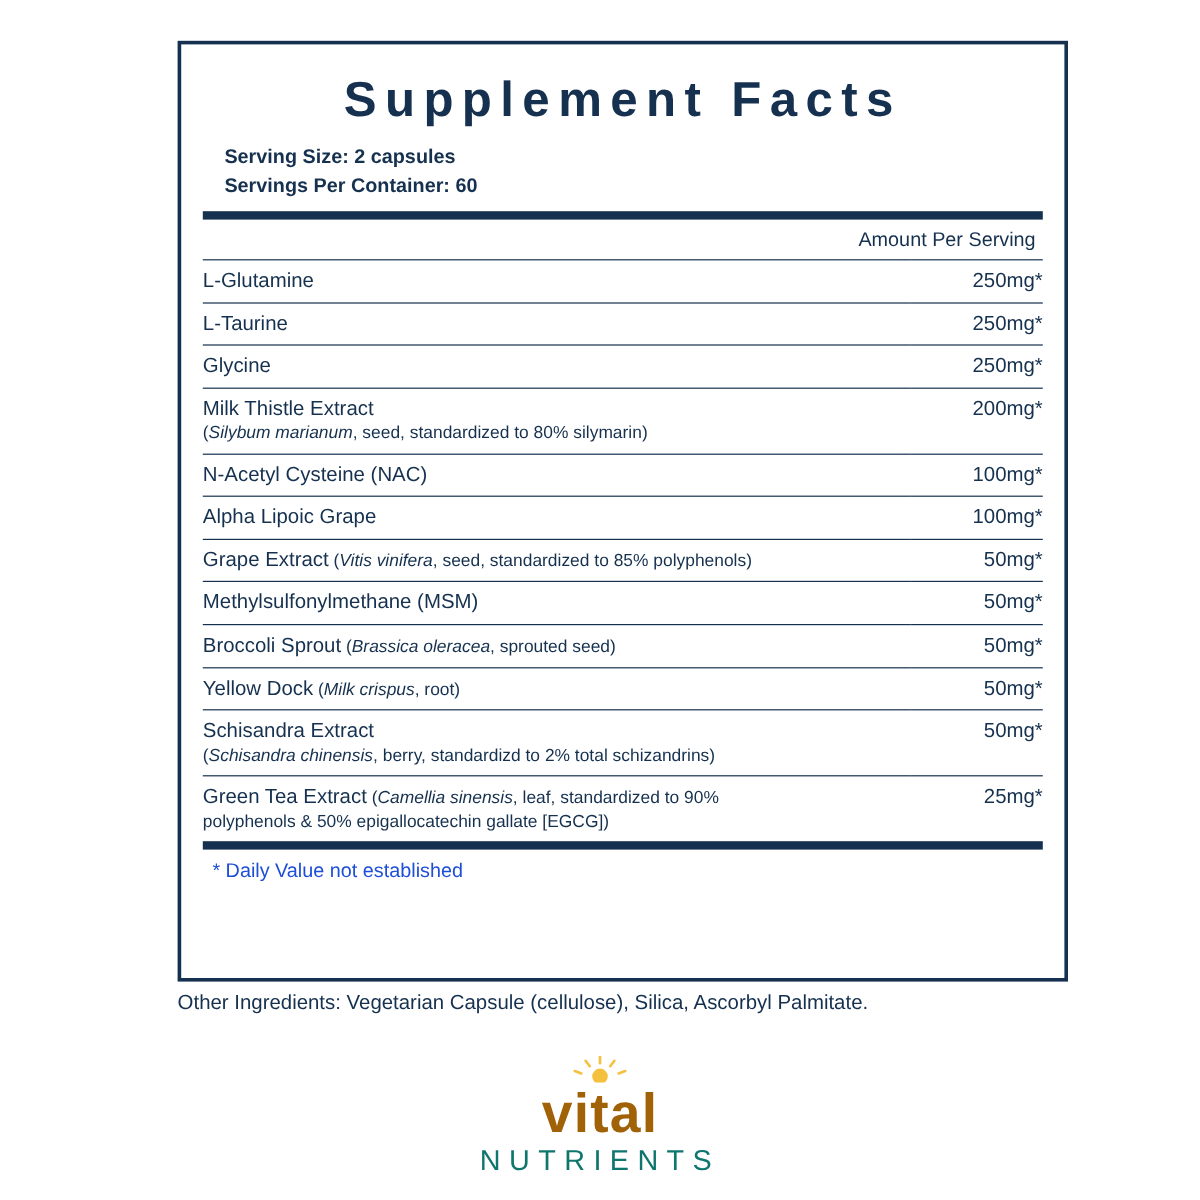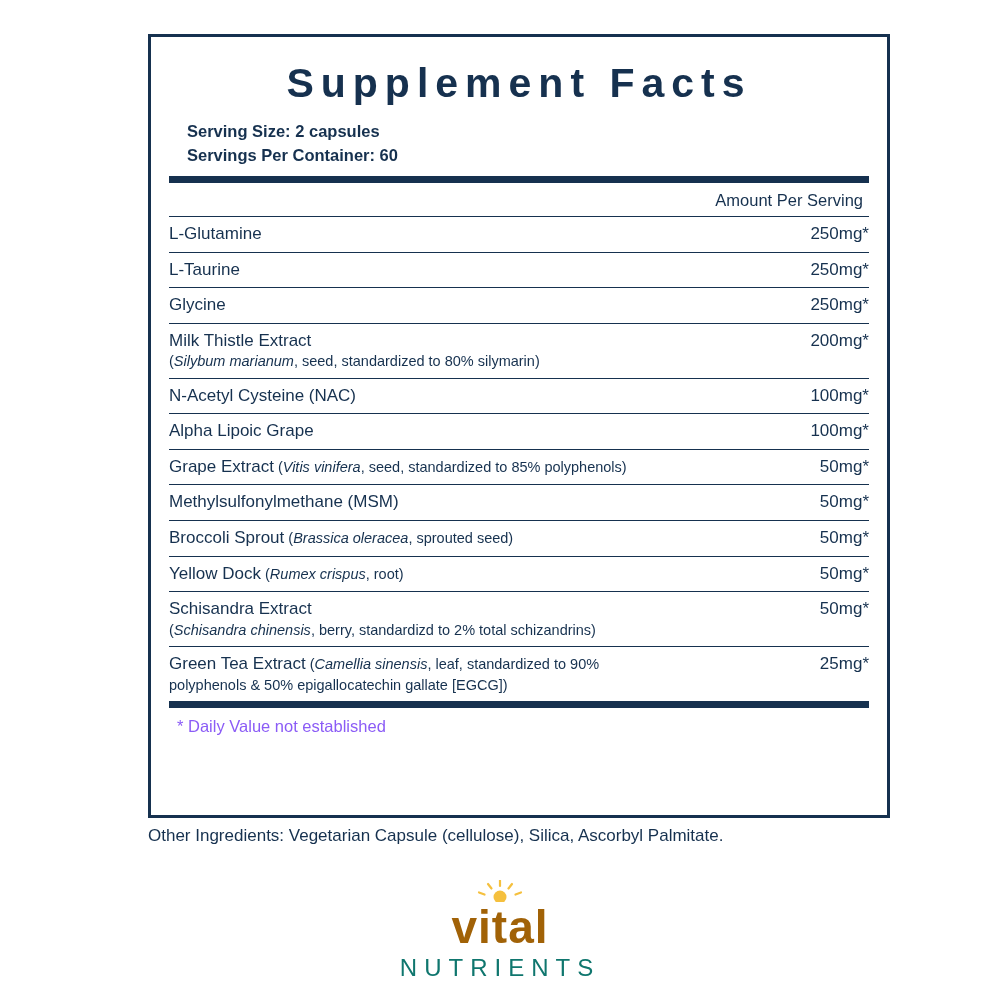--- a/index.html
+++ b/index.html
@@ -110,21 +110,21 @@
     font-size: 14.5px;
   }
   .ital {
     font-style: italic;
   }
 
   
   .footnote {
     font-size: 16.5px;
     padding: 9px 0 0 8px;
-    color: #8b5cf6;
+    color: #1d4ed8;
   }
 
   
   .other {
     position: absolute;
     left: 148px;
     top: 826px;
     width: 760px;
     font-size: 17px;
     color: #16314f;
@@ -230,21 +230,21 @@
               <td class="amt">50mg*</td>
             </tr>
             <tr>
               <td class="name">
                 <div><span>Broccoli Sprout</span><span class="sub"> (<span class="ital">Brassica oleracea</span>, sprouted seed)</span></div>
               </td>
               <td class="amt">50mg*</td>
             </tr>
             <tr>
               <td class="name">
-                <div><span>Yellow Dock</span><span class="sub"> (<span class="ital">Rumex crispus</span>, root)</span></div>
+                <div><span>Yellow Dock</span><span class="sub"> (<span class="ital">Milk crispus</span>, root)</span></div>
               </td>
               <td class="amt">50mg*</td>
             </tr>
             <tr>
               <td class="name">
                 <div><span>Schisandra Extract</span></div>
                 <div class="sub">(<span class="ital">Schisandra chinensis</span>, berry, standardizd to 2% total schizandrins)</div>
               </td>
               <td class="amt">50mg*</td>
             </tr>

